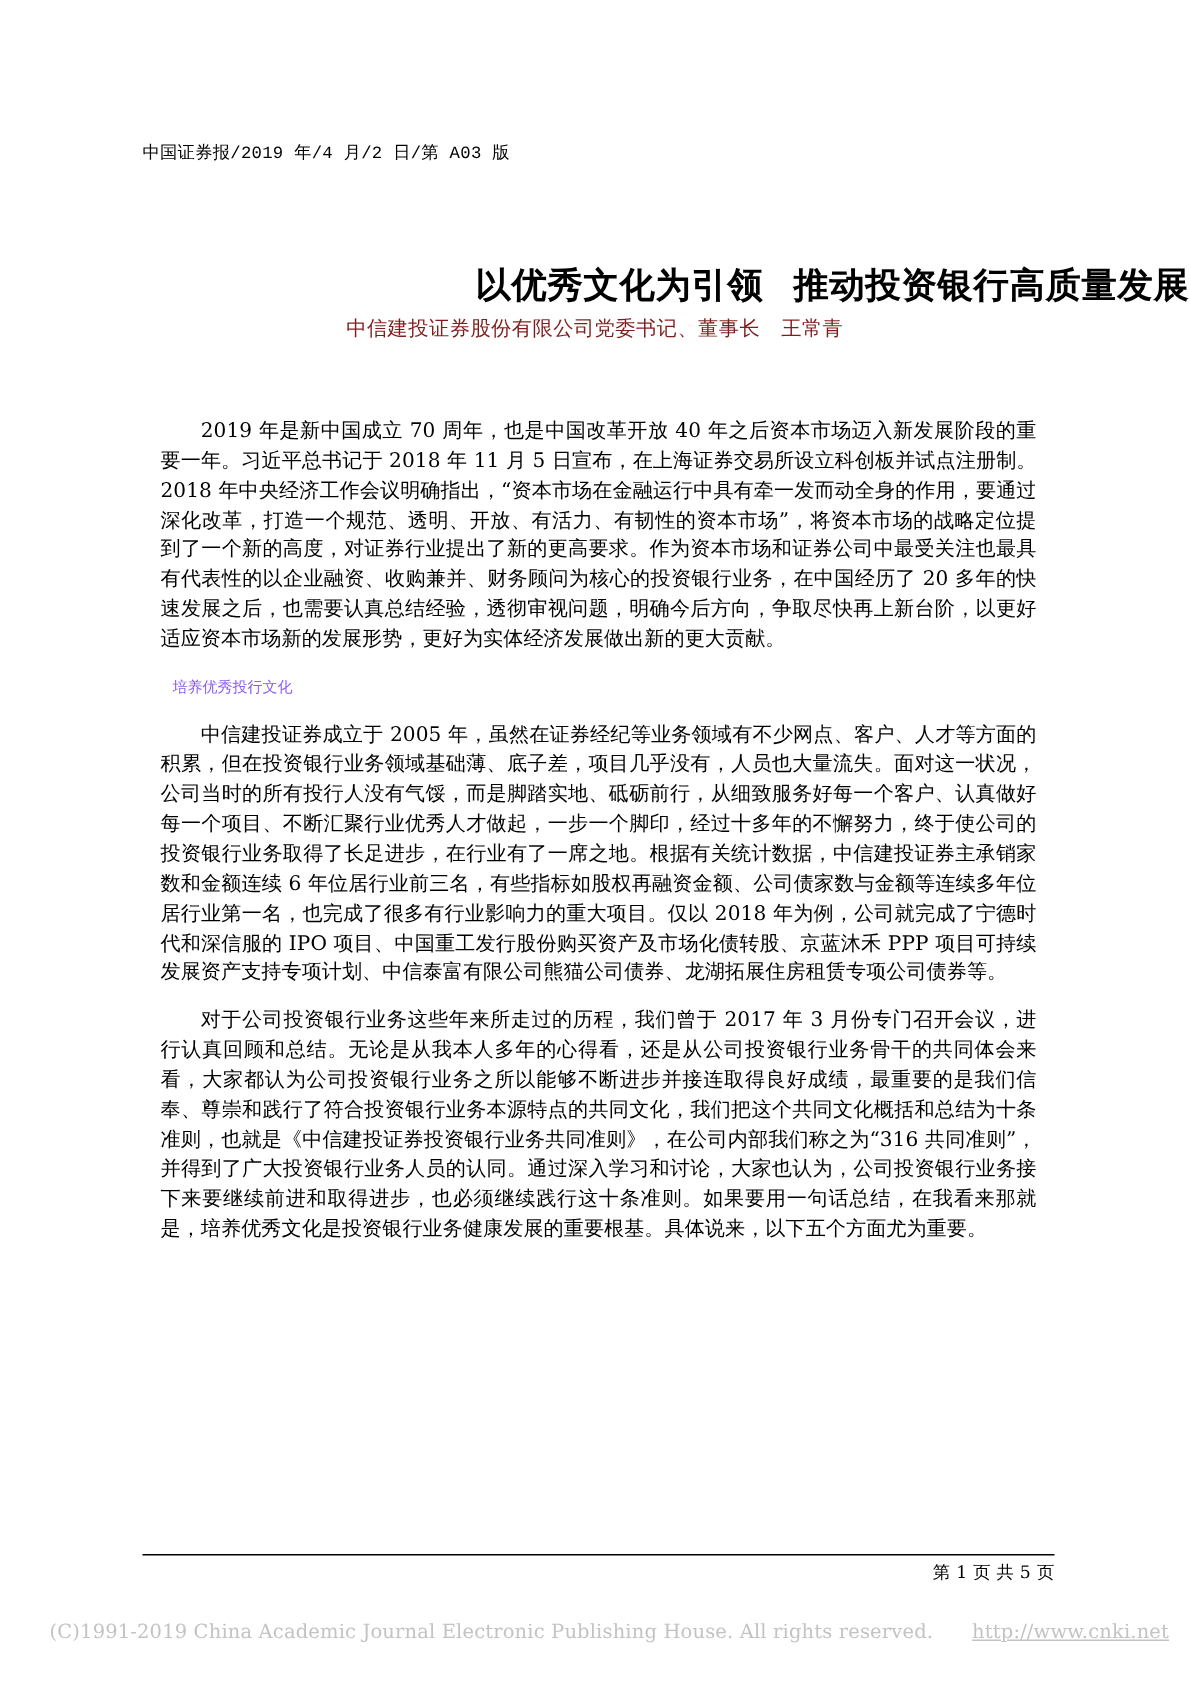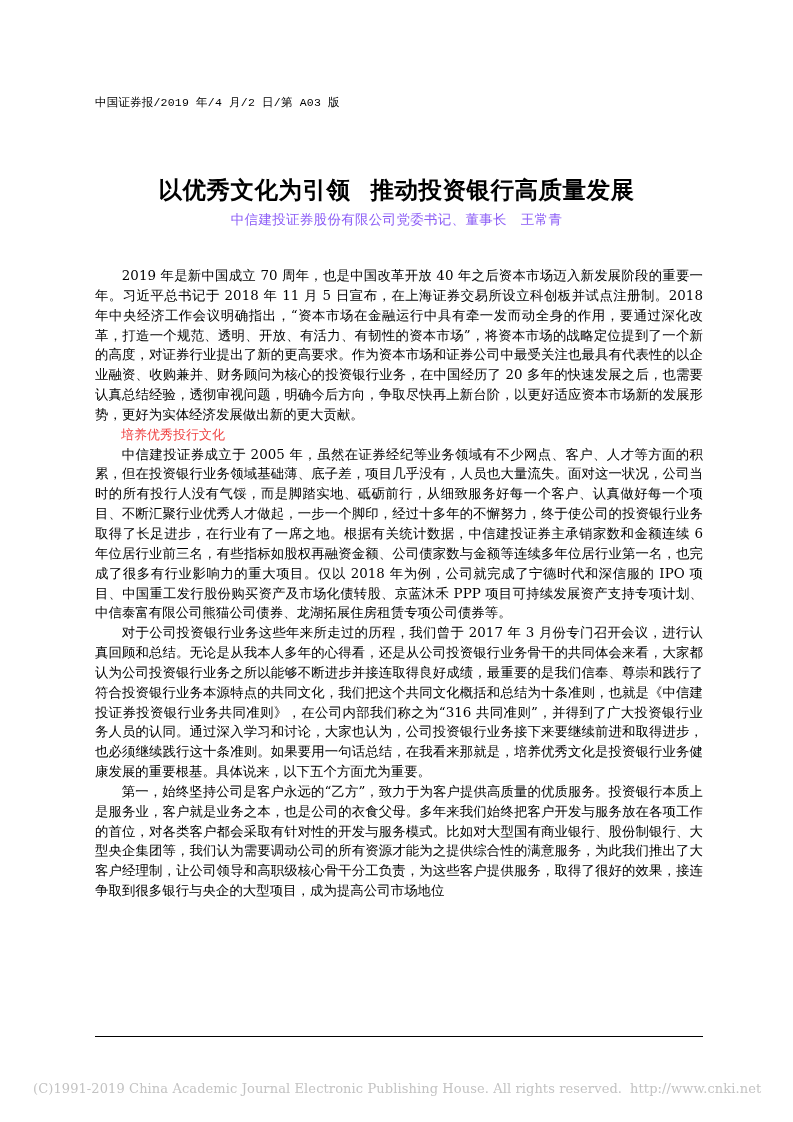--- a/index.html
+++ b/index.html
@@ -39,21 +39,21 @@
   .masthead-line.section {
     padding-left: 22px;
   }
 
   
   .headline {
     position: absolute;
     left: 0;
     top: 158px;
     width: 793px;
-    text-align: center;
+    text-align: right;
     font-family: "DejaVu Sans", "Liberation Sans", sans-serif;
     font-weight: bold;
     font-size: 23.5px;
     line-height: 32px;
     letter-spacing: 0.5px;
     color: #000;
   }
   .headline .gap {
     display: inline-block;
     width: 20px;
@@ -63,53 +63,53 @@
   .byline {
     position: absolute;
     left: 0;
     top: 209px;
     width: 793px;
     text-align: center;
     font-family: "DejaVu Serif", "Liberation Serif", serif;
     font-size: 13.5px;
     line-height: 20px;
     letter-spacing: 0.3px;
-    color: #8b5cf6;
+    color: #7f1d1d;
   }
   .byline .gap {
     display: inline-block;
     width: 14px;
   }
 
   
   .body-col {
     position: absolute;
     left: 95px;
     top: 266px;
     width: 608px;
   }
   p.para {
-    margin: 0;
+    margin: 12px;
     font-family: "DejaVu Serif", "Liberation Serif", serif;
     font-size: 13.4px;
     line-height: 19.85px;
     text-align: justify;
     text-justify: inter-ideograph;
     text-indent: 2em;
     letter-spacing: 0.05px;
     color: #000;
     word-break: break-all;
   }
   p.subhead {
     margin: 0;
     font-family: "DejaVu Serif", "Liberation Serif", serif;
-    font-size: 13px;
+    font-size: 10px;
     line-height: 19.85px;
     text-indent: 2em;
-    color: #ef4444;
+    color: #8b5cf6;
   }
 
   
   .footer-rule {
     position: absolute;
     left: 95px;
     top: 1036px;
     width: 608px;
     height: 0;
     border-top: 1.1px solid #000;
@@ -134,41 +134,42 @@
     top: 1080px;
     width: 730px;
     font-family: "DejaVu Serif", "Liberation Serif", serif;
     font-size: 13px;
     line-height: 18px;
     color: #c3c3c3;
     white-space: nowrap;
     letter-spacing: 0.1px;
   }
   .watermark .url {
-    margin-left: 8px;
+    margin-left: 26px;
+    text-decoration: underline;
   }
 </style>
 </head>
 <body>
 
 <div class="page">
 
   <div class="masthead">
     <div class="masthead-line">中国证券报/2019 年/4 月/2 日/第 A03 版</div>
   </div>
 
   <h1 class="headline"><span>以优秀文化为引领</span><span class="gap"></span><span>推动投资银行高质量发展</span></h1>
 
   <div class="byline"><span>中信建投证券股份有限公司党委书记、董事长</span><span class="gap"></span><span>王常青</span></div>
 
   <div class="body-col">
     <p class="para">2019 年是新中国成立 70 周年，也是中国改革开放 40 年之后资本市场迈入新发展阶段的重要一年。习近平总书记于 2018 年 11 月 5 日宣布，在上海证券交易所设立科创板并试点注册制。2018 年中央经济工作会议明确指出，“资本市场在金融运行中具有牵一发而动全身的作用，要通过深化改革，打造一个规范、透明、开放、有活力、有韧性的资本市场”，将资本市场的战略定位提到了一个新的高度，对证券行业提出了新的更高要求。作为资本市场和证券公司中最受关注也最具有代表性的以企业融资、收购兼并、财务顾问为核心的投资银行业务，在中国经历了 20 多年的快速发展之后，也需要认真总结经验，透彻审视问题，明确今后方向，争取尽快再上新台阶，以更好适应资本市场新的发展形势，更好为实体经济发展做出新的更大贡献。</p>
     <p class="subhead">培养优秀投行文化</p>
     <p class="para">中信建投证券成立于 2005 年，虽然在证券经纪等业务领域有不少网点、客户、人才等方面的积累，但在投资银行业务领域基础薄、底子差，项目几乎没有，人员也大量流失。面对这一状况，公司当时的所有投行人没有气馁，而是脚踏实地、砥砺前行，从细致服务好每一个客户、认真做好每一个项目、不断汇聚行业优秀人才做起，一步一个脚印，经过十多年的不懈努力，终于使公司的投资银行业务取得了长足进步，在行业有了一席之地。根据有关统计数据，中信建投证券主承销家数和金额连续 6 年位居行业前三名，有些指标如股权再融资金额、公司债家数与金额等连续多年位居行业第一名，也完成了很多有行业影响力的重大项目。仅以 2018 年为例，公司就完成了宁德时代和深信服的 IPO 项目、中国重工发行股份购买资产及市场化债转股、京蓝沐禾 PPP 项目可持续发展资产支持专项计划、中信泰富有限公司熊猫公司债券、龙湖拓展住房租赁专项公司债券等。</p>
     <p class="para">对于公司投资银行业务这些年来所走过的历程，我们曾于 2017 年 3 月份专门召开会议，进行认真回顾和总结。无论是从我本人多年的心得看，还是从公司投资银行业务骨干的共同体会来看，大家都认为公司投资银行业务之所以能够不断进步并接连取得良好成绩，最重要的是我们信奉、尊崇和践行了符合投资银行业务本源特点的共同文化，我们把这个共同文化概括和总结为十条准则，也就是《中信建投证券投资银行业务共同准则》，在公司内部我们称之为“316 共同准则”，并得到了广大投资银行业务人员的认同。通过深入学习和讨论，大家也认为，公司投资银行业务接下来要继续前进和取得进步，也必须继续践行这十条准则。如果要用一句话总结，在我看来那就是，培养优秀文化是投资银行业务健康发展的重要根基。具体说来，以下五个方面尤为重要。</p>
-    <p class="para">第一，始终坚持公司是客户永远的“乙方”，致力于为客户提供高质量的优质服务。投资银行本质上是服务业，客户就是业务之本，也是公司的衣食父母。多年来我们始终把客户开发与服务放在各项工作的首位，对各类客户都会采取有针对性的开发与服务模式。比如对大型国有商业银行、股份制银行、大型央企集团等，我们认为需要调动公司的所有资源才能为之提供综合性的满意服务，为此我们推出了大客户经理制，让公司领导和高职级核心骨干分工负责，为这些客户提供服务，取得了很好的效果，接连争取到很多银行与央企的大型项目，成为提高公司市场地位</p>
   </div>
 
   <div class="footer-rule"></div>
+  <div class="footer-page">第 1 页  共 5 页</div>
 
   <div class="watermark"><span>(C)1991-2019 China Academic Journal Electronic Publishing House. All rights reserved.</span><span class="url">http://www.cnki.net</span></div>
 
 </div>
 
 </body></html>

